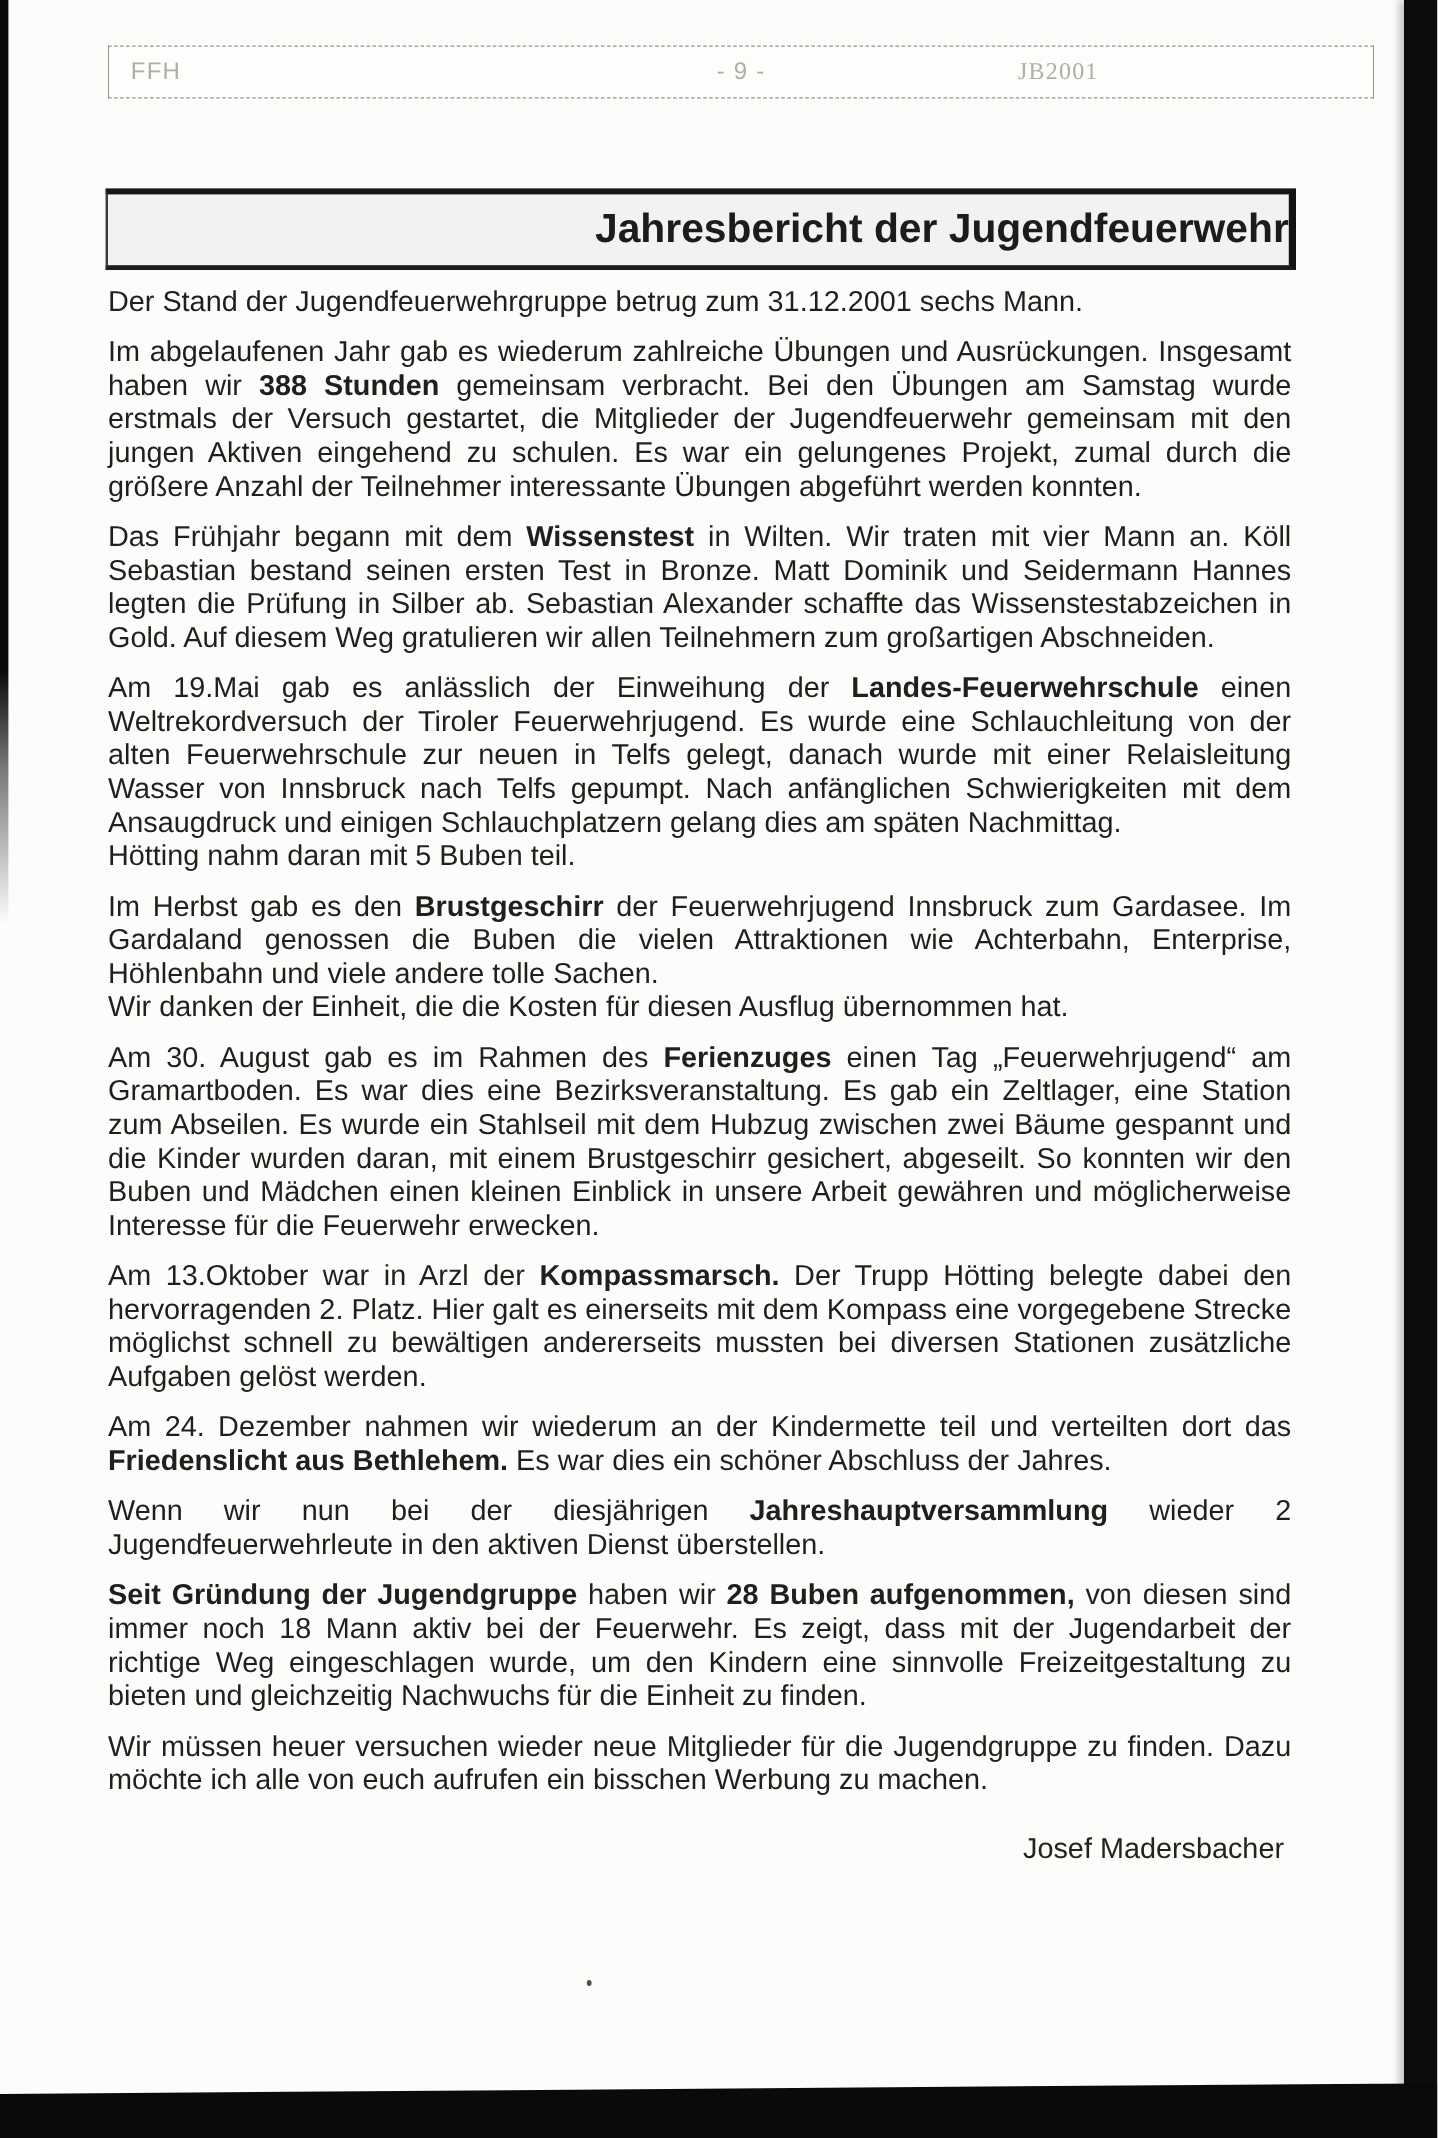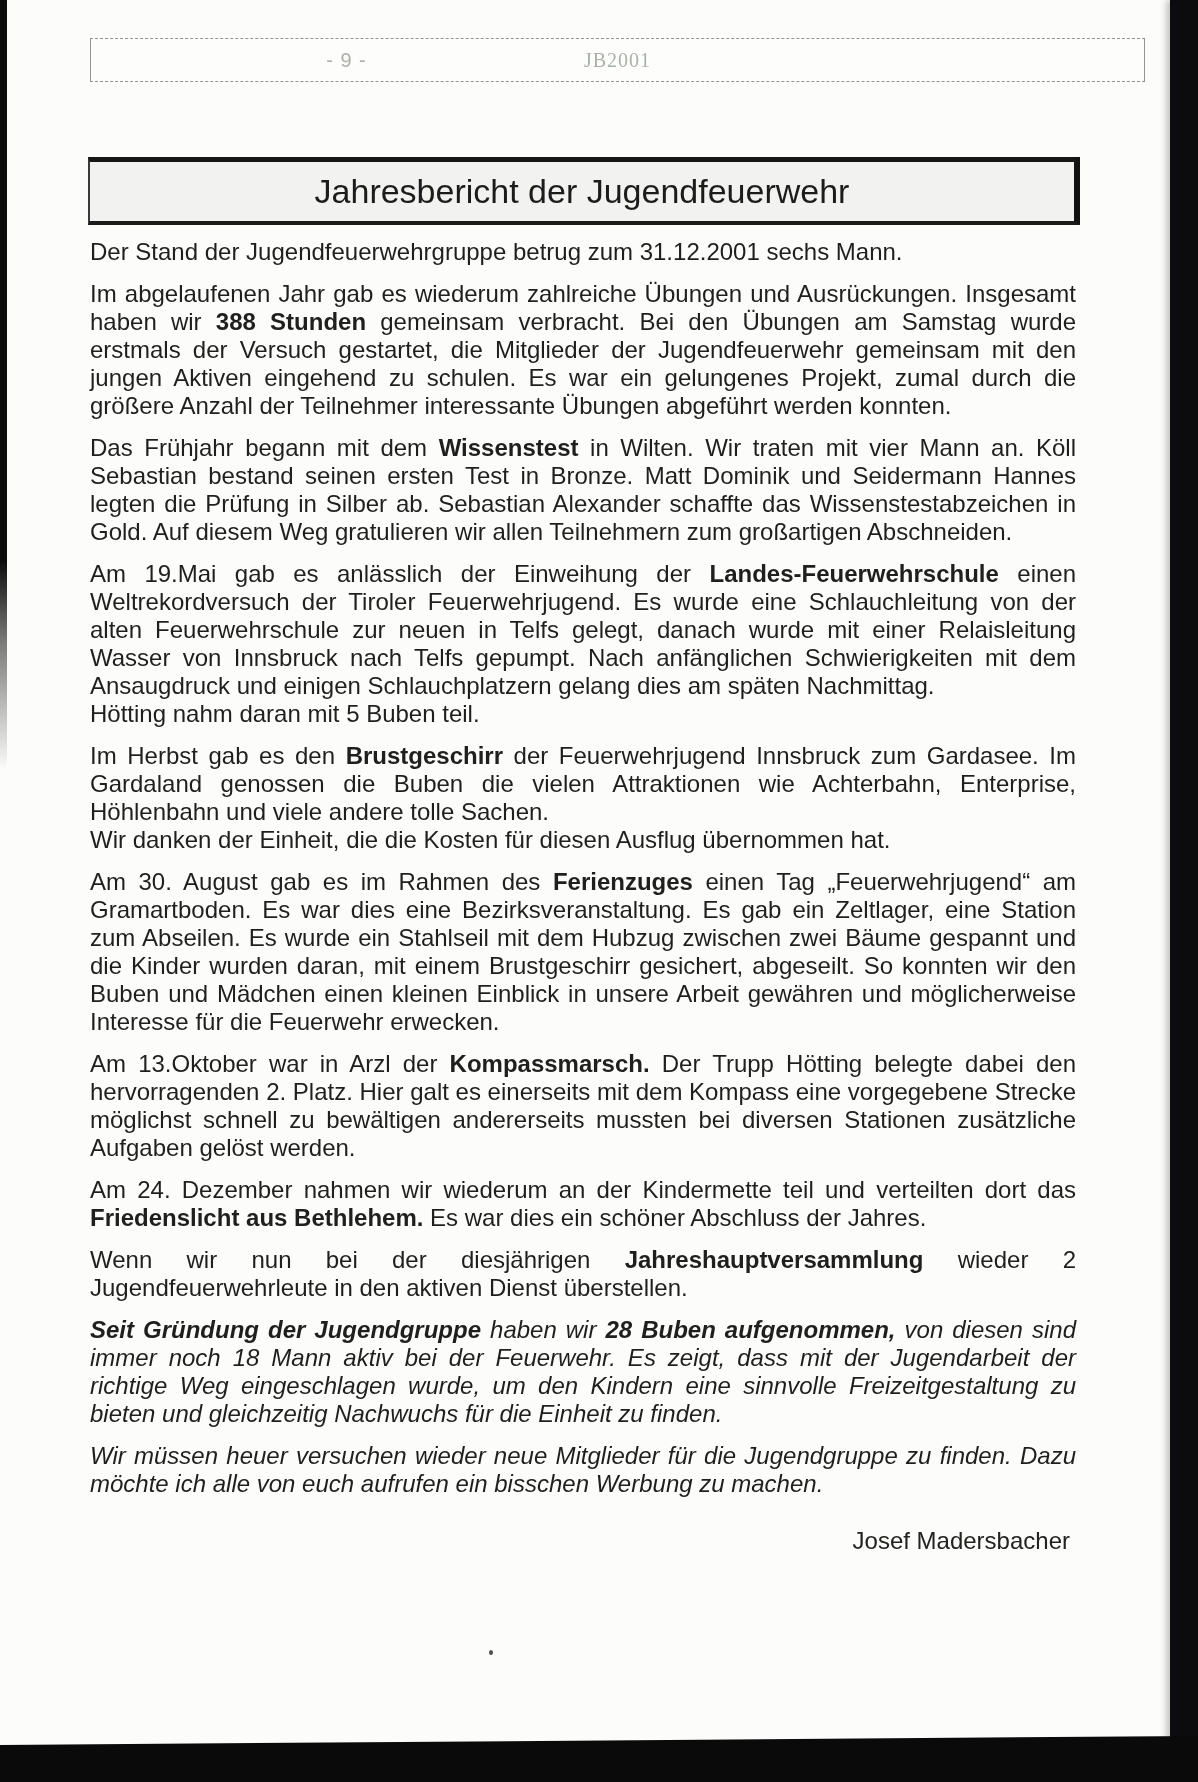--- a/index.html
+++ b/index.html
@@ -63,56 +63,58 @@
     background: #f2f2f1;
     border-top: 5px solid #161616;
     border-bottom: 4px solid #1c1c1c;
     border-left: 2px solid #3a3a3a;
     border-right: 6px solid #121212;
     text-align: center;
   }
   .titlebox h1 {
     margin: 0;
     font-size: 34px;
-    font-weight: 400;
+    font-weight: 700;
     line-height: 58px;
     color: #1c1c1c;
+    text-align: right;
   }
 
   
   .content {
     position: absolute; left: 90px; top: 238px; width: 986px;
     font-size: 24px;
     line-height: 28px;
     color: #1f1f1d;
     text-align: justify;
   }
   .para { margin: 0 0 14px 0; }
   .b { font-weight: 700; }
-  .i { font-style: italic; }
+  .i { }
 
   .signature {
     margin-top: 26px;
     text-align: right;
     padding-right: 6px;
     line-height: 34px;
     color: #22221f;
   }
 </style>
 </head>
 <body>
 
 <div class="page">
 
   <div class="edge-left"></div>
   <div class="edge-right"></div>
   <div class="edge-bottom"></div>
   <div class="speck"></div>
 
   <div class="pageheader">
+    <span class="hl">FFH</span>
     <span class="hc">- 9 -</span>
     <span class="hr">JB2001</span>
   </div>
 
   <div class="titlebox">
     <h1>Jahresbericht der Jugendfeuerwehr</h1>
   </div>
 
   <div class="content">
     <p class="para"><span class="">Der Stand der Jugendfeuerwehrgruppe betrug zum 31.12.2001 sechs Mann.</span></p>

